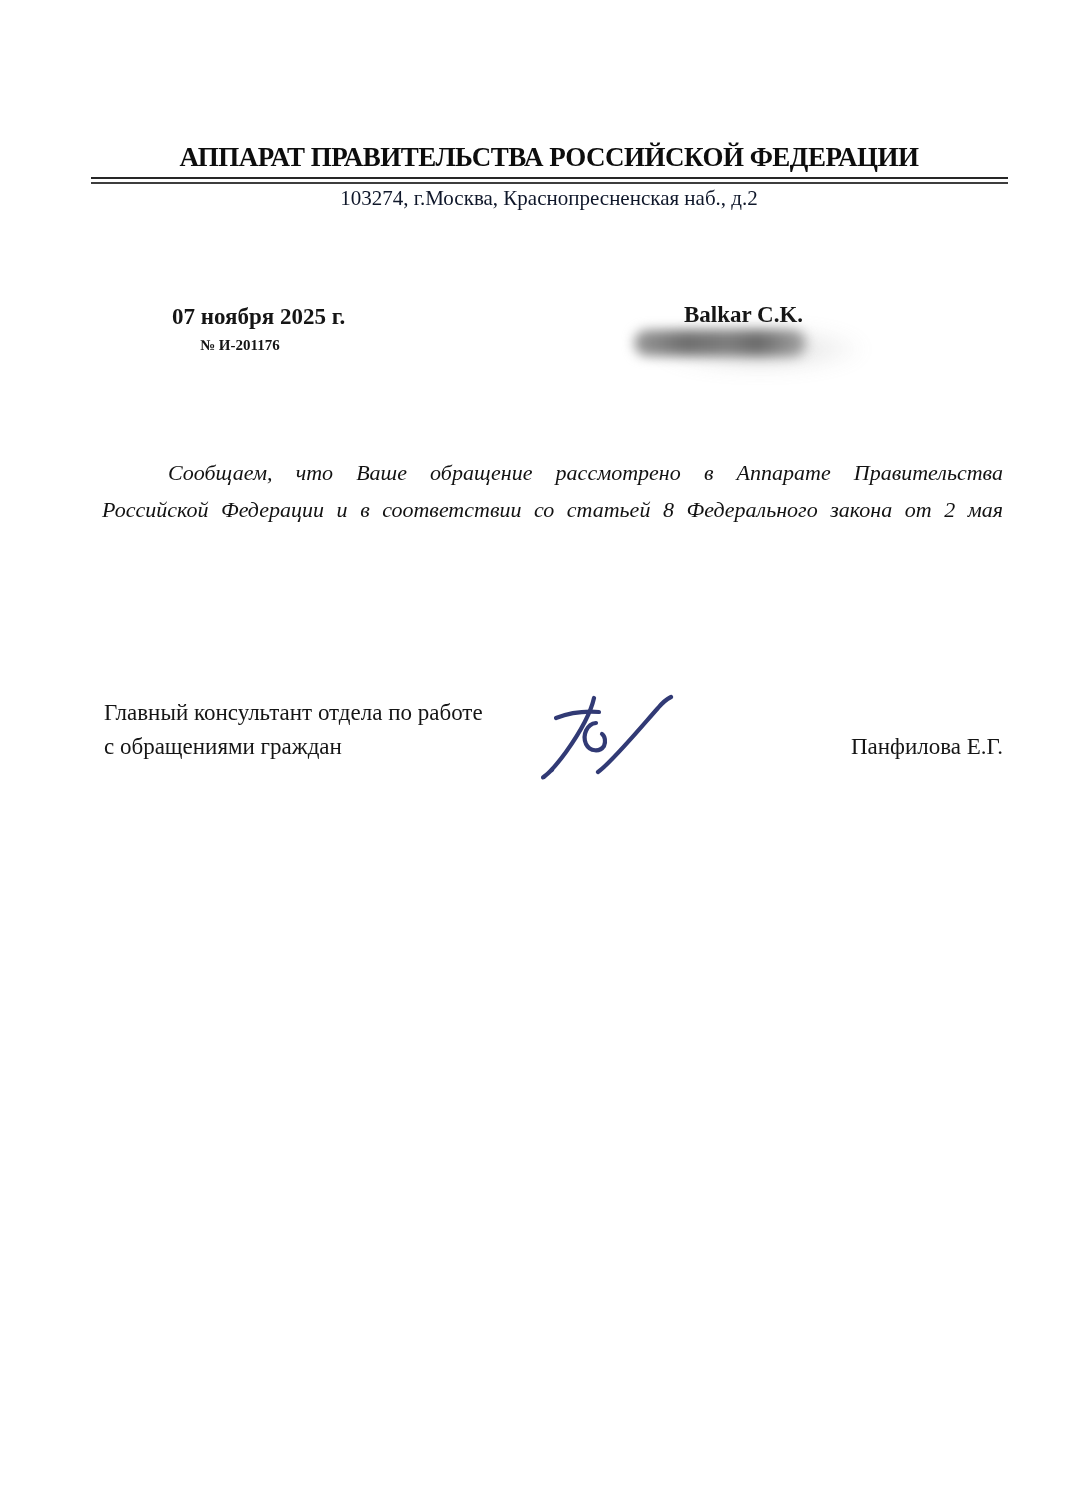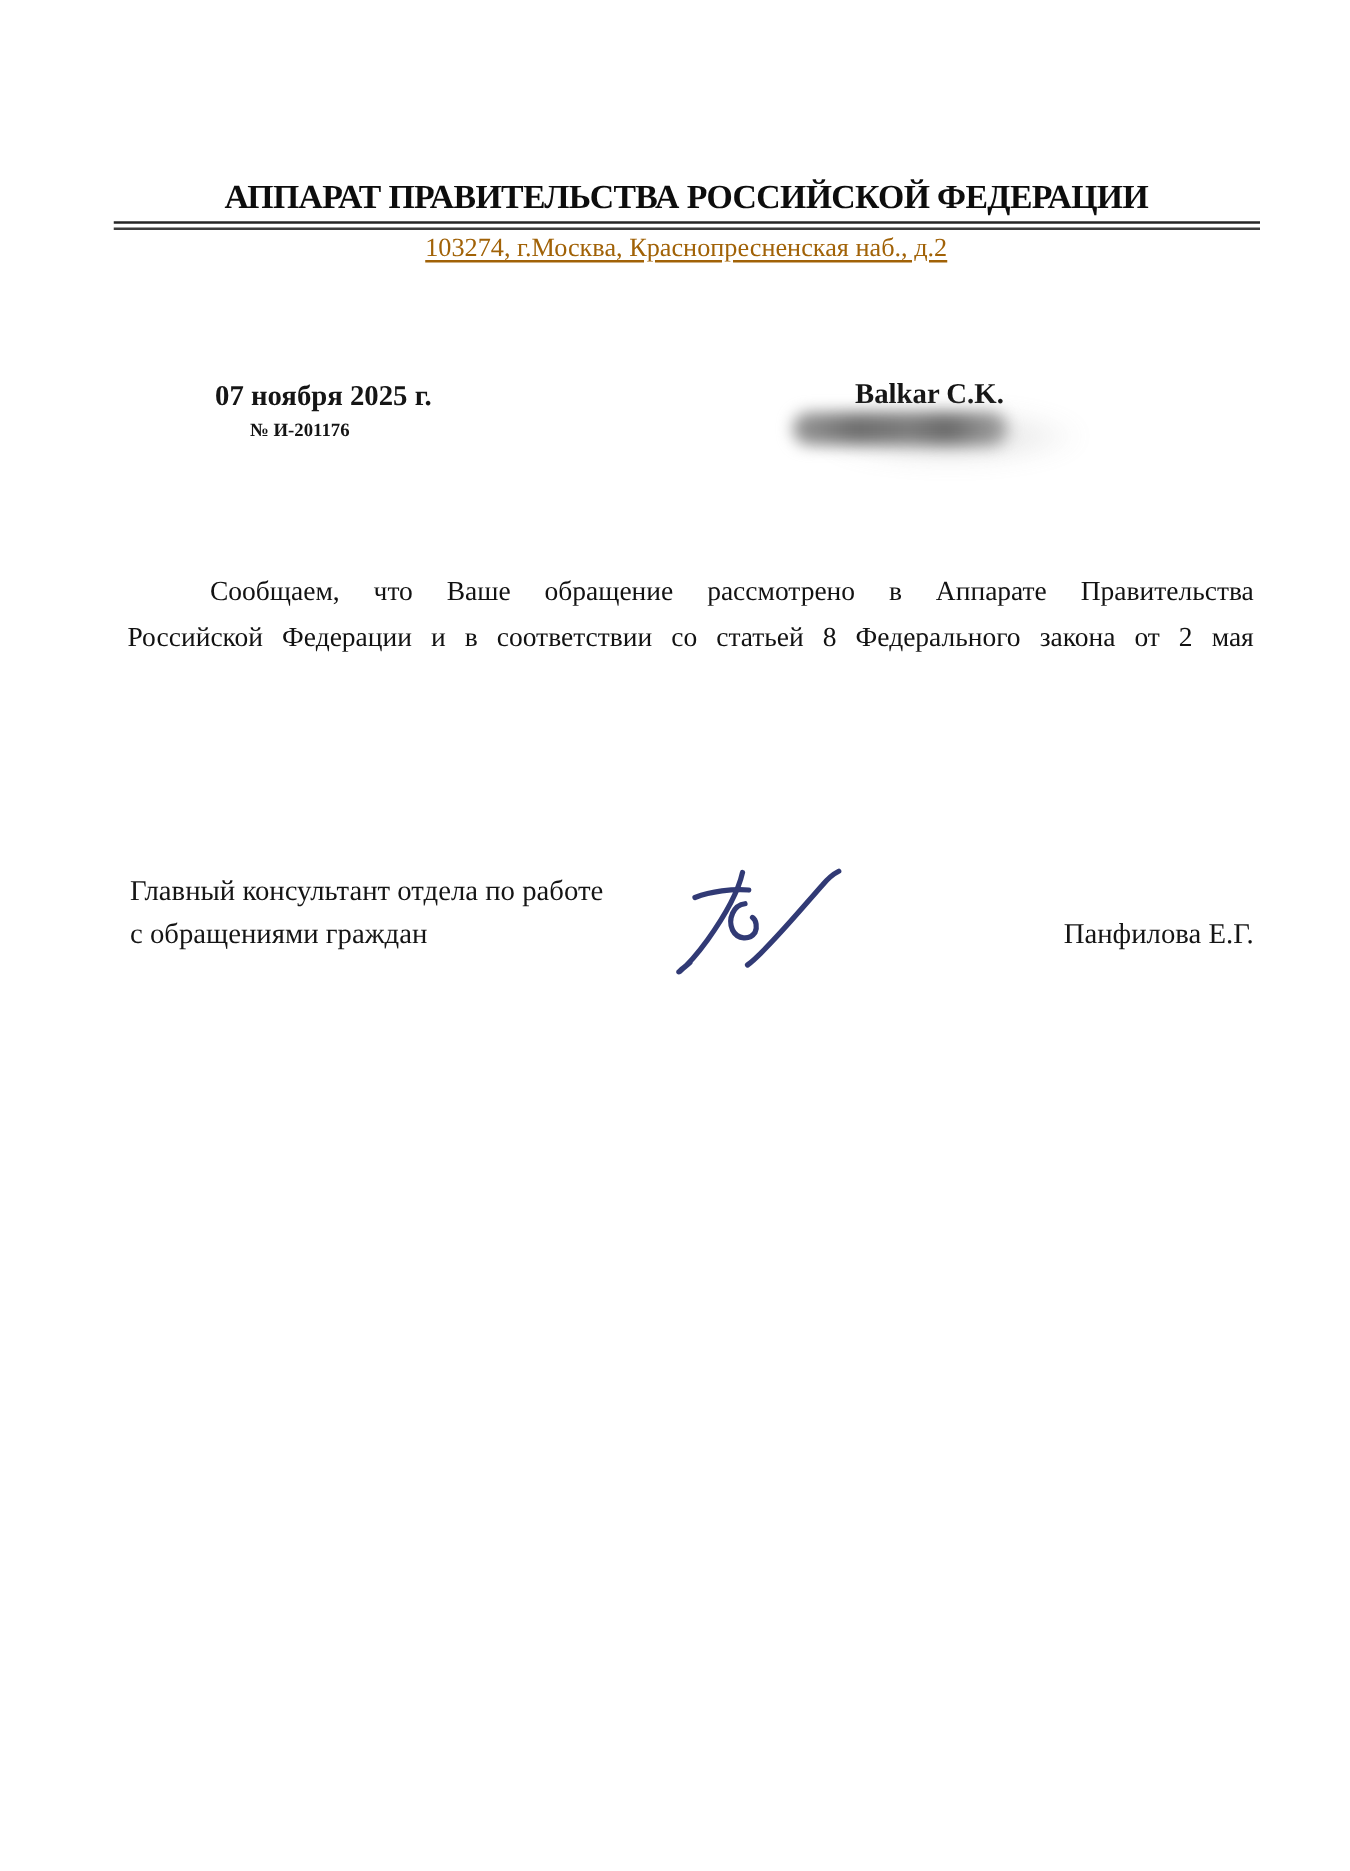--- a/index.html
+++ b/index.html
@@ -22,22 +22,21 @@
     color:#0d0d0d;white-space:nowrap;
   }
   .double-rule{
     left:91px;top:177px;width:917px;height:3px;
     border-top:2px solid #262626;
     border-bottom:2px solid #3d3d3d;
   }
   .org-address{
     left:90px;top:186px;width:918px;
     text-align:center;
-    font-size:21px;color:#a16207;
-    text-decoration:underline;
+    font-size:21px;color:#0f172a;
     text-underline-offset:3px;
     white-space:nowrap;
   }
 
   
   .ref-date{left:172px;top:304px;font-size:23px;font-weight:700;white-space:nowrap;text-align:center;}
   .ref-number{left:200px;top:337px;font-size:15px;font-weight:700;white-space:nowrap;}
 
   
   .recipient-name{left:684px;top:302px;font-size:23px;font-weight:700;white-space:nowrap;}
@@ -47,21 +46,21 @@
     filter:blur(6px);
   }
   .email-halo{
     left:615px;top:320px;width:290px;height:58px;border-radius:30px;
     background:radial-gradient(closest-side,#9c9c9c,rgba(255,255,255,0) 75%);
     filter:blur(10px);opacity:.45;
   }
 
   
   .body-block{left:102px;top:454px;width:901px;font-size:22px;line-height:37px;color:#121212;}
-  .body-line{text-align:justify;text-align-last:justify;}
+  .body-line{text-align:justify;text-align-last:justify;font-style:italic;}
   .body-line.first{text-indent:66px;}
   .body-line.last{text-align:left;text-align-last:left;}
 
   
   .sig-pos-1{left:104px;top:700px;font-size:23px;white-space:nowrap;}
   .sig-pos-2{left:104px;top:734px;font-size:23px;white-space:nowrap;}
   .signer-name{right:77px;top:734px;font-size:23px;white-space:nowrap;margin-left:16px;}
   .signature-svg{left:536px;top:682px;}
 
   

